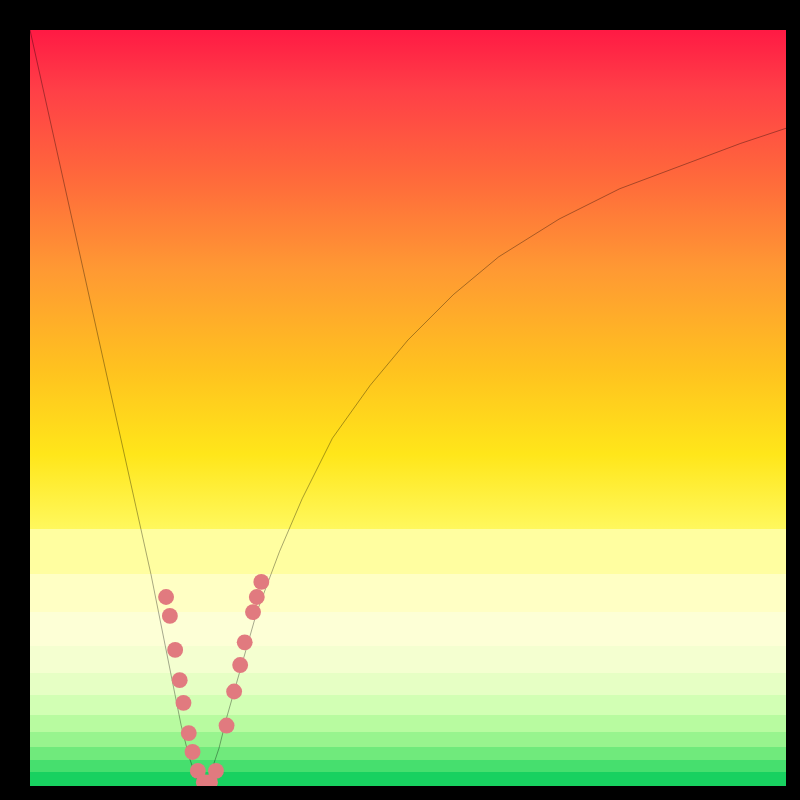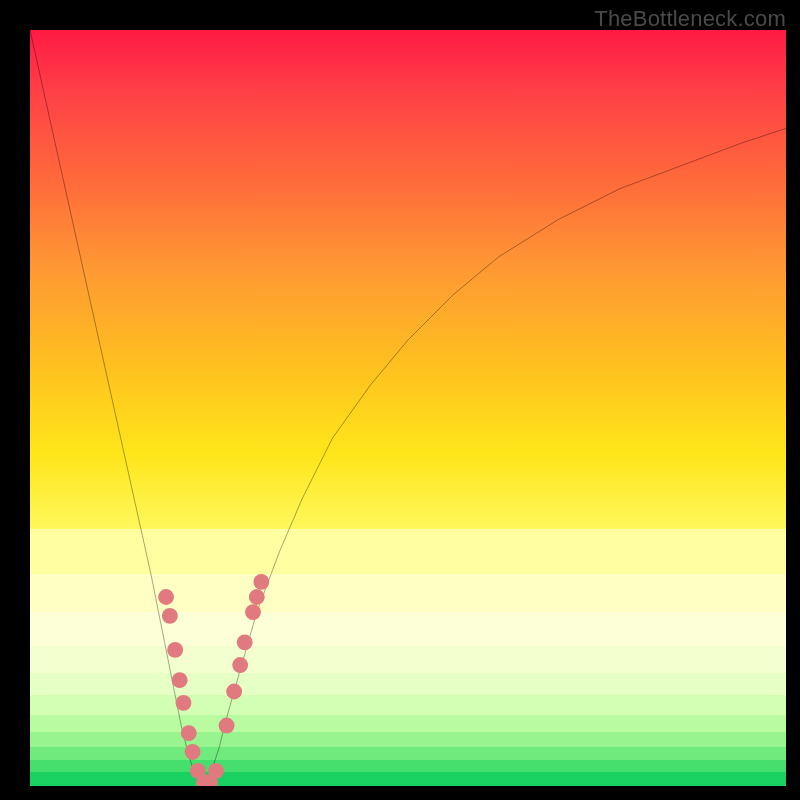--- a/index.html
+++ b/index.html
@@ -66,21 +66,20 @@
     right: 14px;
     color: #4a4a4a;
     font-size: 22px;
     letter-spacing: 0.2px;
   }
 </style>
 </head>
 <body>
 
 <div class="frame">
-  <div class="attribution">TheBottleneck.com</div>
 
   <div class="plot">
     <div class="grad">
       <div class="grad-upper"></div>
       <div class="grad-lower" id="grad-lower">
           <div class="band" style="top: 0%; height: 17.6471%; background: rgb(255, 254, 160);"></div>
           <div class="band" style="top: 17.6471%; height: 14.7059%; background: rgb(255, 255, 196);"></div>
           <div class="band" style="top: 32.3529%; height: 13.2353%; background: rgb(253, 255, 214);"></div>
           <div class="band" style="top: 45.5882%; height: 10.2941%; background: rgb(244, 255, 208);"></div>
           <div class="band" style="top: 55.8824%; height: 8.82353%; background: rgb(230, 255, 196);"></div>

